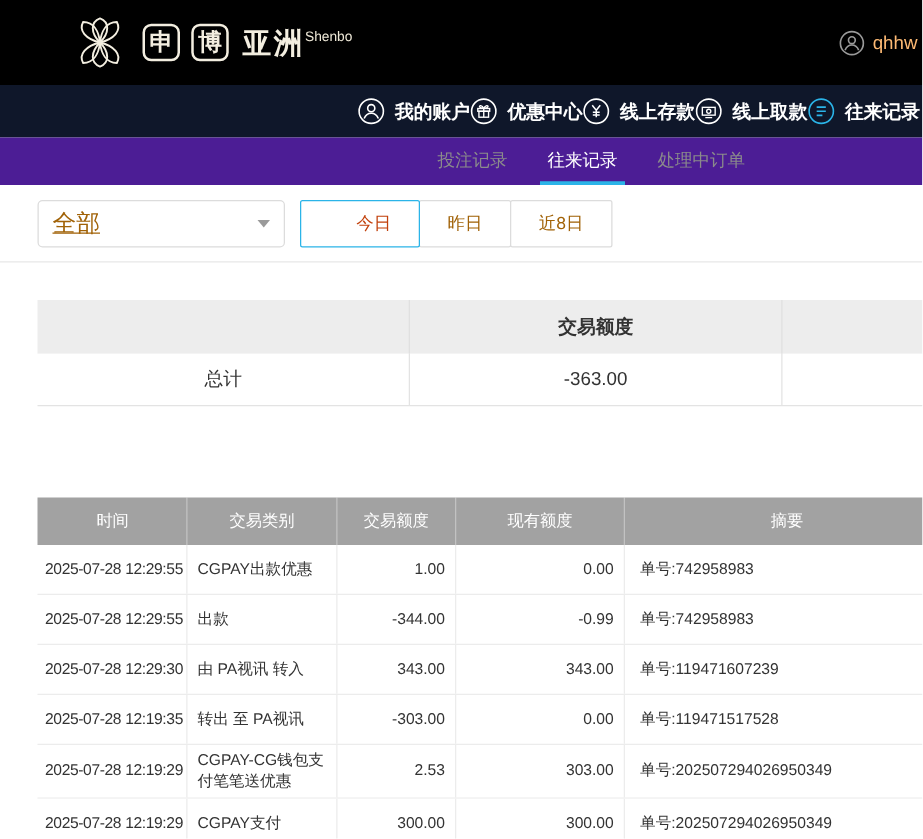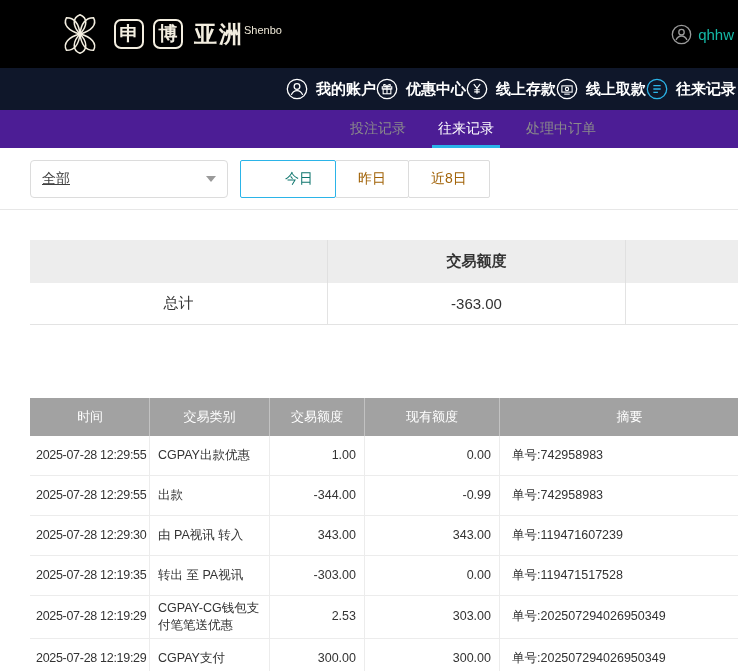--- a/index.html
+++ b/index.html
@@ -8,42 +8,42 @@
   .page { position:relative; width:738px; height:671px; background:#fff; overflow:hidden; }
 
   
   .topbar { height:68px; background:#000; display:flex; align-items:center; justify-content:space-between; padding:0 4px 0 55px; }
   .brand { display:flex; align-items:center; gap:9px; color:#f3eee0; cursor:pointer; }
   .flower { display:flex; align-items:center; }
   .logo-box { width:30px; height:30px; border:2px solid #f3eee0; border-radius:7px; display:flex; align-items:center; justify-content:center; font-size:19px; font-weight:bold; }
   .logo-region { display:flex; flex-direction:row; line-height:1; margin-left:2px; }
   .logo-region .cn { font-size:23px; font-weight:bold; letter-spacing:2px; }
   .logo-region .en { font-size:11px; margin-top:2px; color:#efe9d8; }
-  .user { display:flex; align-items:center; gap:6px; color:#14b8a6; font-size:15px; cursor:pointer; white-space:nowrap; }
+  .user { display:flex; align-items:center; gap:6px; color:#fdba74; font-size:15px; cursor:pointer; white-space:nowrap; }
 
   
   .navbar { height:42px; background:#0f172a; display:flex; align-items:center; justify-content:flex-end; padding:0 2px 0 45px;font-family:Liberation Serif, serif; }
   .nav-item { display:flex; align-items:center; gap:8px; color:#fff; font-size:15px; font-weight:600; white-space:nowrap; cursor:pointer; }
 
   
   .subnav { height:38px; background:#4c1d95; display:flex; align-items:stretch; gap:32px; padding-left:350px; }
   .tab { display:flex; align-items:center; position:relative; font-size:14px; color:#8b8b8b; cursor:pointer; white-space:nowrap; }
   .tab.active { color:#fff; }
   .tab.active::after { content:""; position:absolute; left:-6px; right:-6px; bottom:0; height:3px; background:#2bb4e8; }
 
   
   .filter-bar { height:62px; display:flex; align-items:center; padding-left:30px; gap:12px; border-bottom:1px solid #e7e7e7; background:#fff; }
   .select-box { width:198px; height:38px; border:1px solid #dcdcdc; border-radius:4px; display:flex; align-items:center; justify-content:space-between; padding:0 11px; cursor:pointer; background:#fff; }
-  .select-box .val { color:#404040; font-size:14px;text-decoration:underline; }
+  .select-box .val { color:#a16207; font-size:19px;text-decoration:underline; }
   .caret { width:0; height:0; border-left:5px solid transparent; border-right:5px solid transparent; border-top:6px solid #9a9a9a; }
   .date-box { width:238px; height:38px; border:1px solid #dcdcdc; border-radius:4px; display:flex; align-items:center; gap:9px; padding:0 13px; color:#9a9a9a; font-size:14px; cursor:pointer; background:#fff; white-space:nowrap; }
   .btn-group { display:flex; }
   .qbtn { height:38px; padding:0 22px; border:1px solid #dcdcdc; background:#fff; color:#a16207; font-size:14px; display:flex; align-items:center; cursor:pointer; border-radius:2px; margin-left:-1px; position:relative; }
   .qbtn:first-child { margin-left:0; }
-  .qbtn.active { border-color:#2bb4e8; color:#0f766e; z-index:1;padding-left:44px; }
+  .qbtn.active { border-color:#2bb4e8; color:#c2410c; z-index:1;padding-left:44px; }
 
   
   .summary { margin:30px 0 0 30px; width:894px; font-size:15px; color:#333; }
   .summary .hrow { display:flex; background:#ededed; height:43px; }
   .summary .drow { display:flex; height:42px; background:#fff; border-bottom:1px solid #e3e3e3; }
   .summary .cell { width:298px; display:flex; align-items:center; justify-content:center; border-right:1px solid #e3e3e3; }
   .summary .hrow .cell { border-right:1px solid #e0e0e0; font-weight:bold; }
 
   
   .records { margin:73px 0 0 30px; width:740px; font-size:12.5px; color:#333; }

